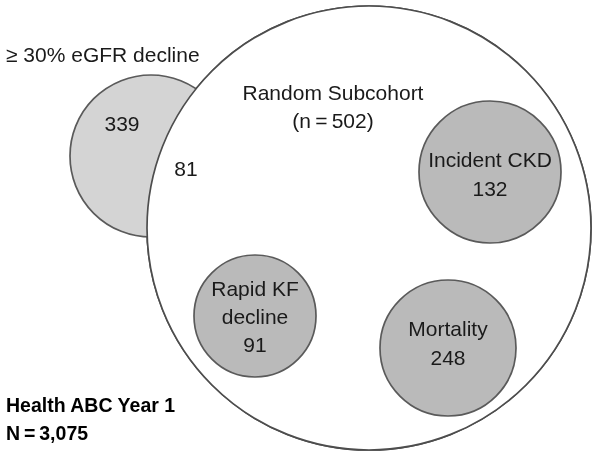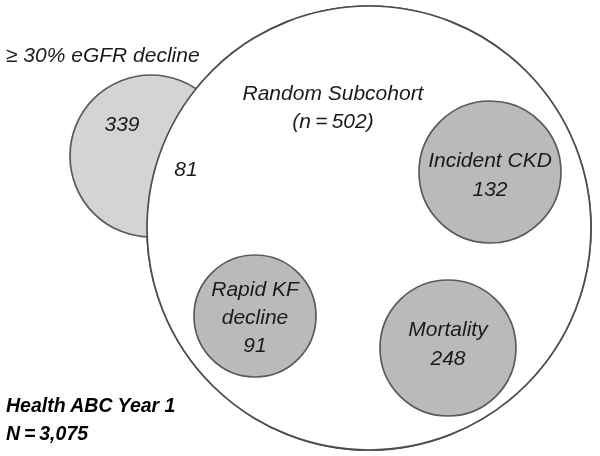--- a/index.html
+++ b/index.html
@@ -14,21 +14,20 @@
     position: relative;
     overflow: hidden;
     font-family: "Liberation Sans", sans-serif;
     color: #1a1a1a;
   }
   #figure-root {
     position: absolute;
     inset: 0;
     width: 600px;
     height: 332px;
-    font-style: italic;
   }
   svg.diagram {
     display: block;
     width: 600px;
     height: 456px;
   }
   .outline-circle {
     fill: #ffffff;
     stroke: #4d4d4d;
     stroke-width: 1.7;

